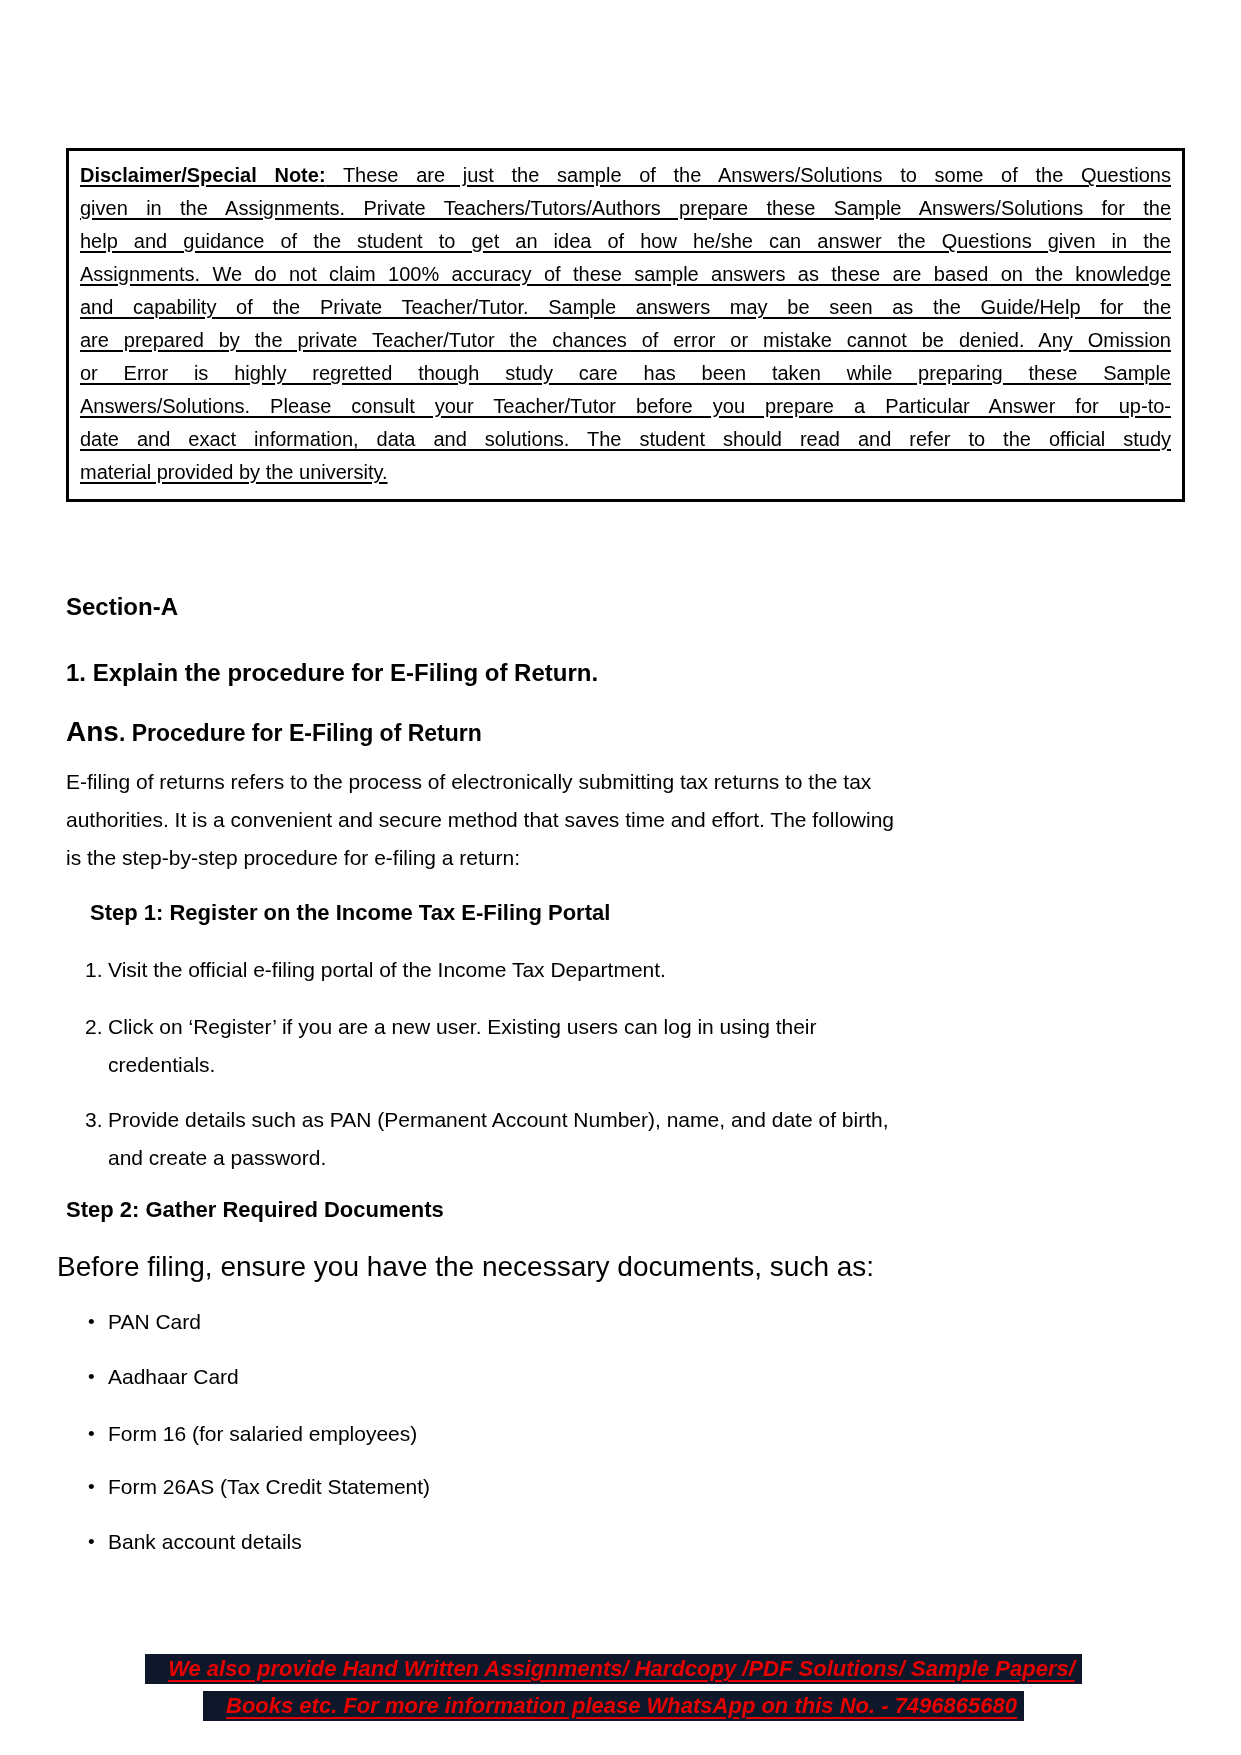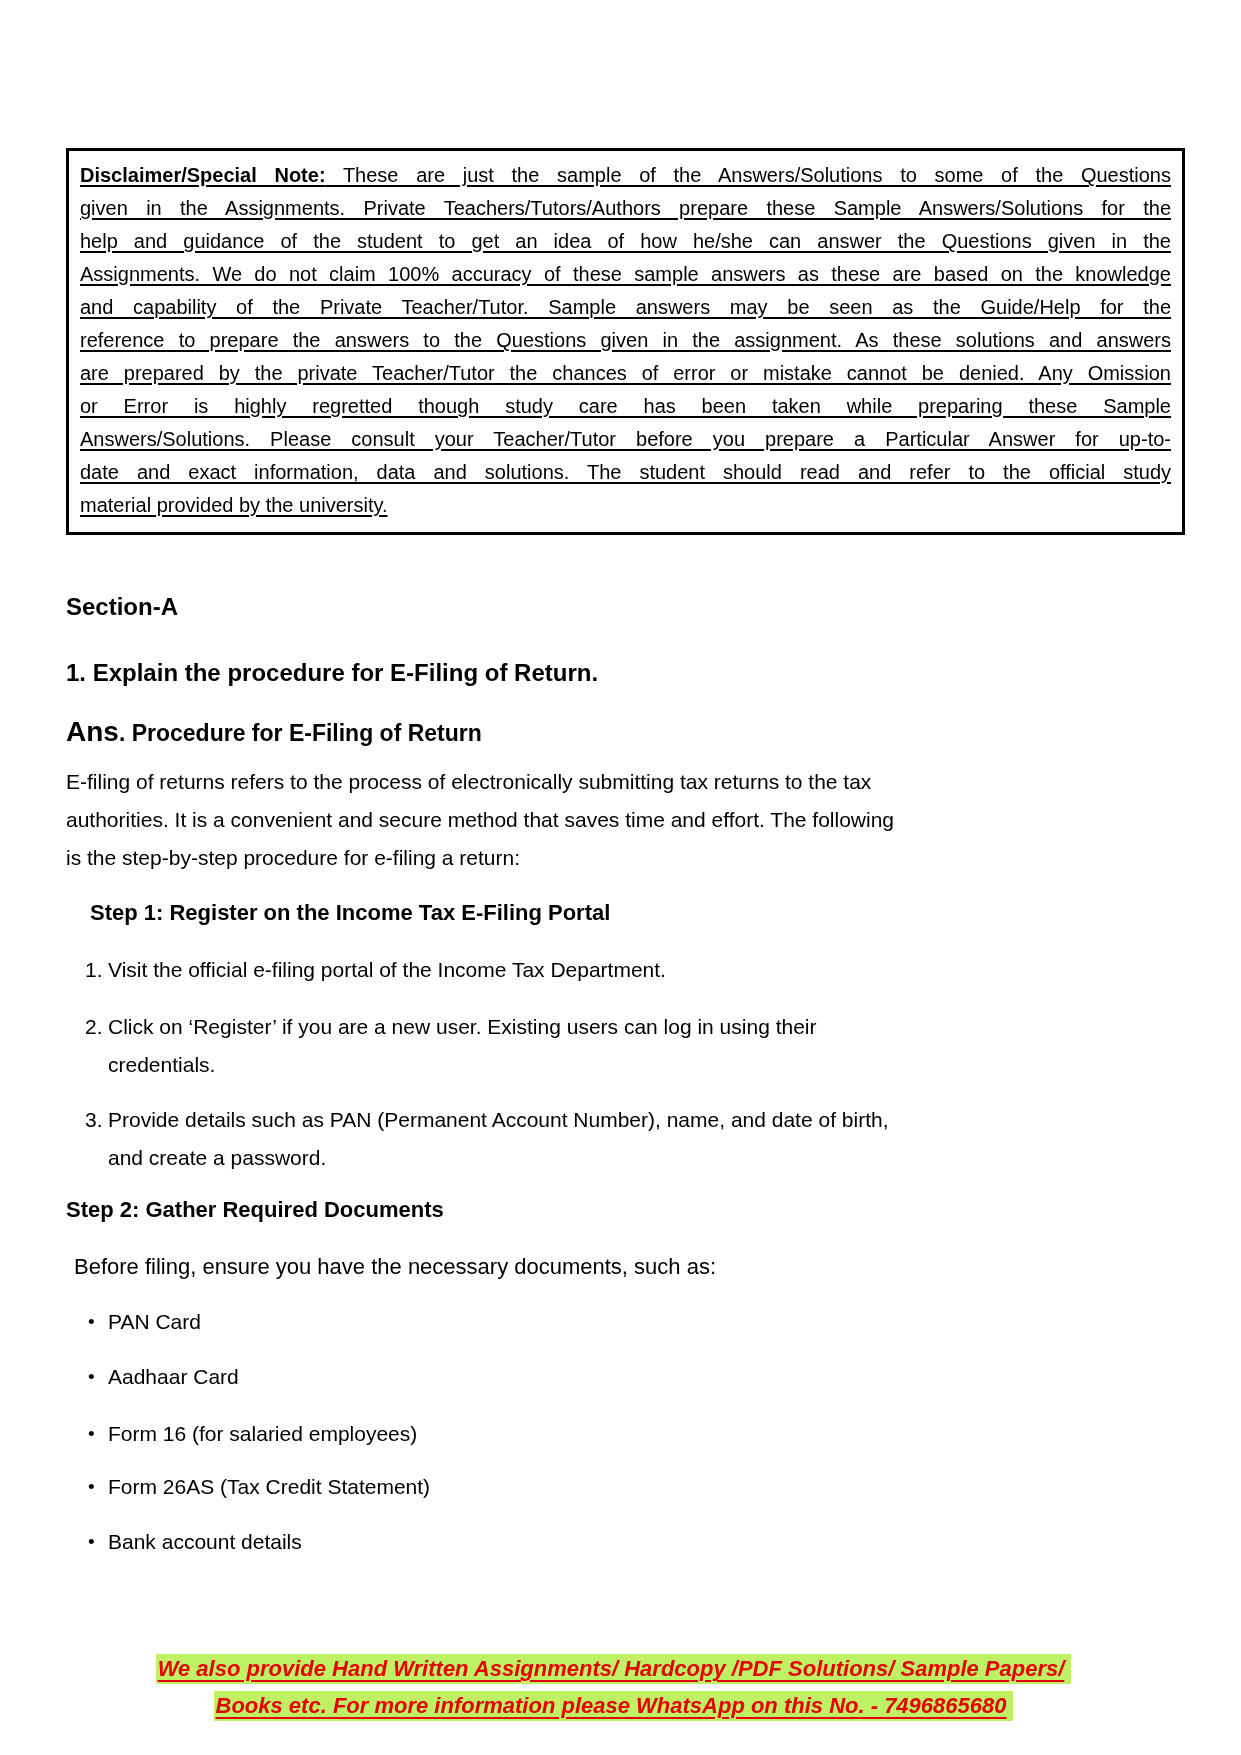--- a/index.html
+++ b/index.html
@@ -86,23 +86,23 @@
     position: absolute;
     left: 66px;
     font-size: 22px;
     font-weight: bold;
     line-height: 26px;
   }
   .step-heading.s1 { top: 900px; margin-left: 24px; }
   .step-heading.s2 { top: 1197px; }
   .step2-intro {
     position: absolute;
-    left: 74px;
+    left: 57px;
     top: 1248px;
-    font-size: 22px;
+    font-size: 28px;
     line-height: 38px;
   }
 
   
   .oli {
     position: absolute;
     left: 85px;
     display: flex;
     font-size: 21px;
     line-height: 38px;
@@ -136,43 +136,42 @@
     top: 1652px;
     width: 1095px;
     text-align: center;
     font-size: 22px;
     font-weight: bold;
     font-style: italic;
     color: #E70000;
   }
   .footer-line { line-height: 34px; margin-bottom: 3px; }
   .footer-line > span {
-    background: #bef264;
-    padding: 2px 7px 3px 2px;
+    background: #0f172a;
+    padding: 2px 7px 3px 23px;
     text-decoration: underline;
     text-decoration-thickness: 2px;
     text-decoration-color: #E70000;
     text-underline-offset: 4px;
   }
 </style>
 </head>
 <body>
 
 <div class="page">
 
   <div class="disclaimer-box">
     <div class="disc-line">
       <span class="disc-label">Disclaimer/Special Note:</span>
       <span>These are just the sample of the Answers/Solutions to some of the Questions</span>
     </div>
     <div class="disc-line">given in the Assignments. Private Teachers/Tutors/Authors prepare these Sample Answers/Solutions for the</div>
     <div class="disc-line">help and guidance of the student to get an idea of how he/she can answer the Questions given in the</div>
     <div class="disc-line">Assignments. We do not claim 100% accuracy of these sample answers as these are based on the knowledge</div>
     <div class="disc-line">and capability of the Private Teacher/Tutor. Sample answers may be seen as the Guide/Help for the</div>
-    <div class="disc-line">reference to prepare the answers to the Questions given in the assignment. As these solutions and answers</div>
     <div class="disc-line">are prepared by the private Teacher/Tutor the chances of error or mistake cannot be denied. Any Omission</div>
     <div class="disc-line">or Error is highly regretted though study care has been taken while preparing these Sample</div>
     <div class="disc-line">Answers/Solutions. Please consult your Teacher/Tutor before you prepare a Particular Answer for up-to-</div>
     <div class="disc-line">date and exact information, data and solutions. The student should read and refer to the official study</div>
     <div class="disc-line last">material provided by the university.</div>
   </div>
 
   <div class="section-heading">Section-A</div>
 
   <div class="question-heading">1. Explain the procedure for E-Filing of Return.</div>

